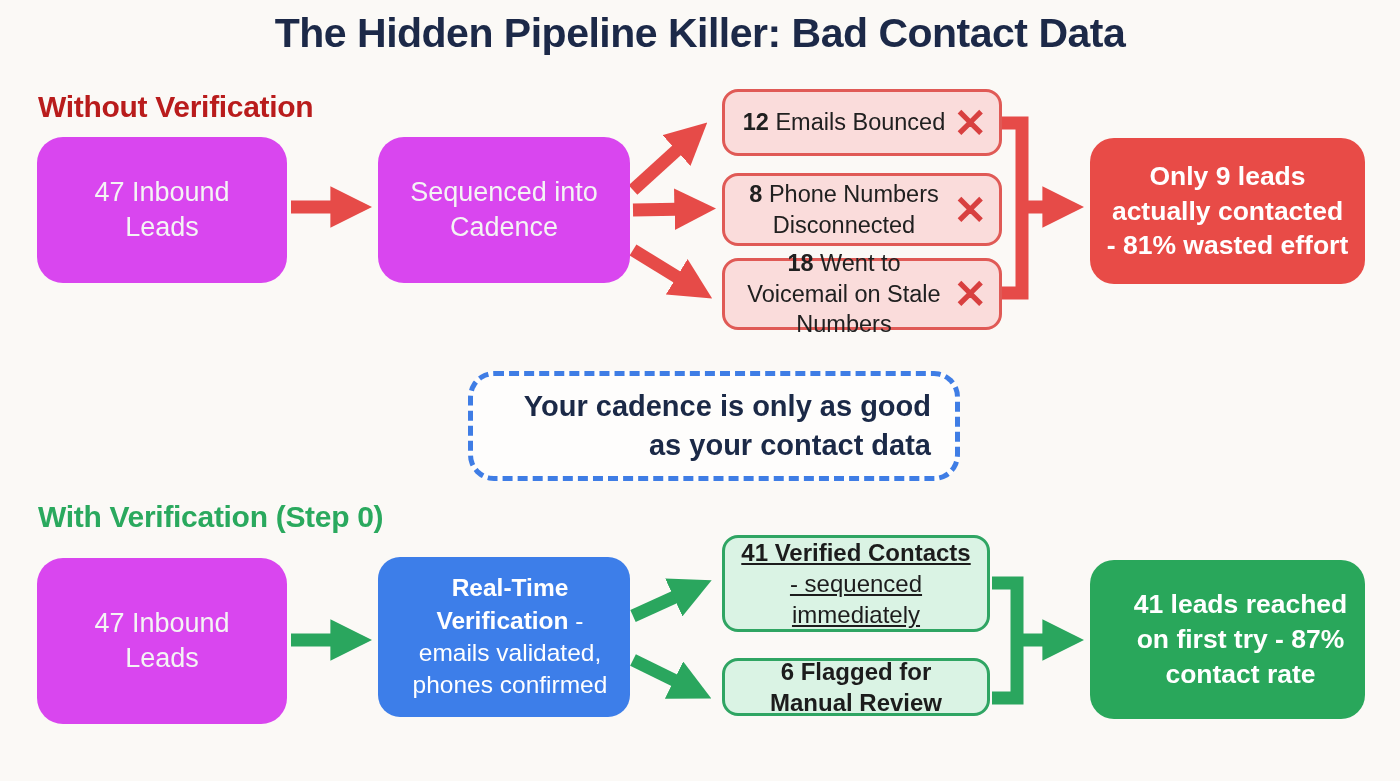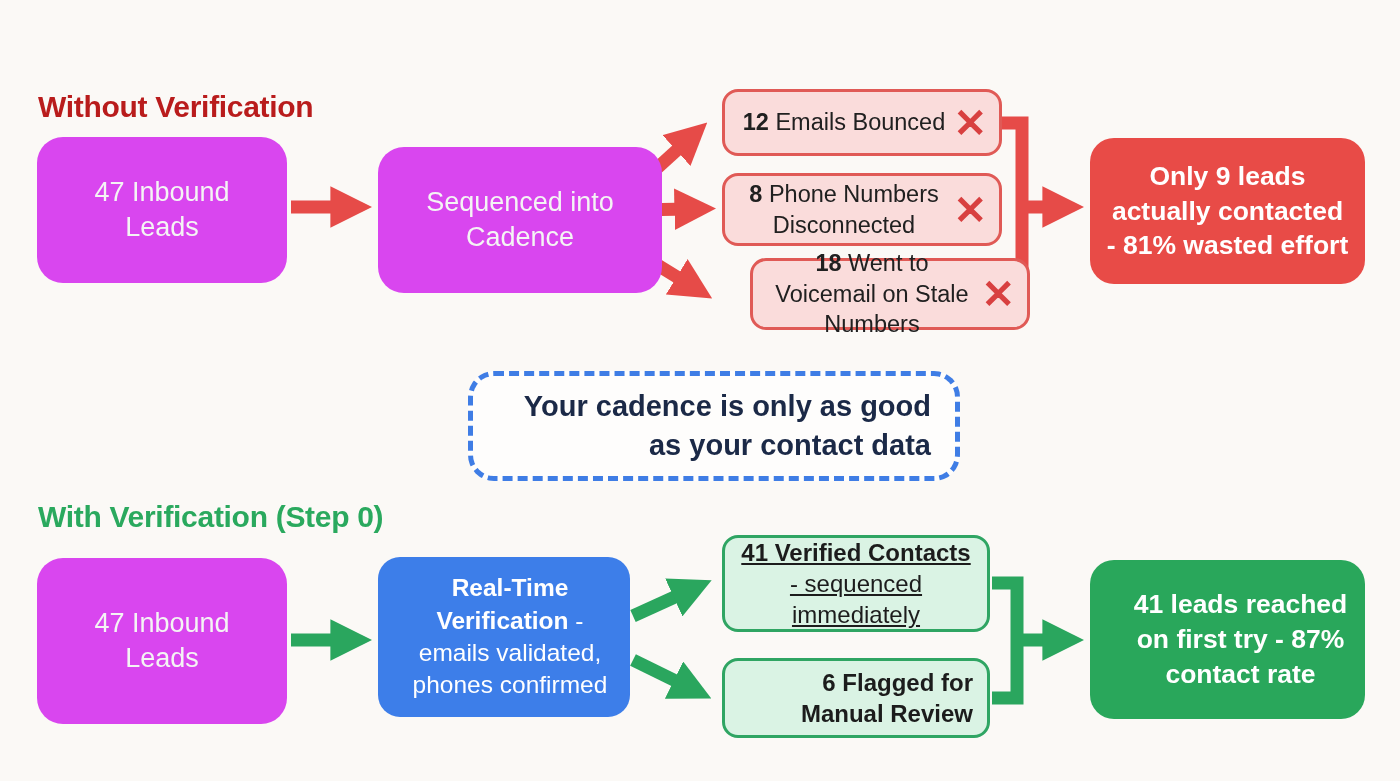--- a/index.html
+++ b/index.html
@@ -57,29 +57,29 @@
   .callout {
     position:absolute; left:468px; top:371px; width:492px; height:110px;
     border:5px dashed #3f7de5; border-radius:26px; background:#fefdfc;
     display:flex; align-items:center; justify-content:center; text-align:right;
     color:#1b2947; font-size:29px; font-weight:800; line-height:1.35;
     padding:0 24px;
   }
 
   
   #nav1 { left:37px;  top:137px; width:250px; height:146px; }
-  #nav2 { left:378px; top:147px; width:284px; height:146px; }
+  #nav2 { left:378px; top:137px; width:252px; height:146px; }
   #pk1  { left:722px; top:89px;  width:280px; height:67px; }
   #pk2  { left:722px; top:173px; width:280px; height:73px; }
-  #pk3  { left:722px; top:258px; width:280px; height:72px;margin-left:28px; }
+  #pk3  { left:722px; top:258px; width:280px; height:72px; }
   #res1 { left:1090px; top:138px; width:275px; height:146px; }
   #nav3 { left:37px;  top:558px; width:250px; height:166px; }
   #blu  { left:378px; top:557px; width:252px; height:160px;padding-left:28px; }
   #gr1  { left:722px; top:535px; width:268px; height:97px;text-decoration:underline; }
-  #gr2  { left:722px; top:658px; width:268px; height:80px;text-align:right; }
+  #gr2  { left:722px; top:658px; width:268px; height:58px; }
   #res2 { left:1090px; top:560px; width:275px; height:159px;padding-left:40px; }
 </style>
 </head>
 <body>
 
 <div class="canvas">
 
   <svg class="arrows" width="1400" height="781" viewBox="0 0 1400 781">
     <defs>
       <marker id="mred" markerUnits="strokeWidth" markerWidth="3.2" markerHeight="3.2" refX="1.2" refY="1.6" orient="auto">
@@ -97,20 +97,21 @@
     <path d="M1002,123 H1022 V293 H1002" fill="none" stroke="#e64b48" stroke-width="13"></path>
     <line x1="1022" y1="207" x2="1058" y2="207" stroke="#e64b48" stroke-width="13" marker-end="url(#mred)"></line>
 
     <line x1="291" y1="640" x2="346" y2="640" stroke="#2aa65e" stroke-width="13" marker-end="url(#mgreen)"></line>
     <line x1="633" y1="616" x2="688" y2="591" stroke="#2aa65e" stroke-width="13" marker-end="url(#mgreen)"></line>
     <line x1="633" y1="660" x2="688" y2="687" stroke="#2aa65e" stroke-width="13" marker-end="url(#mgreen)"></line>
     <path d="M992,583 H1017 V698 H992" fill="none" stroke="#2aa65e" stroke-width="13"></path>
     <line x1="1017" y1="640" x2="1058" y2="640" stroke="#2aa65e" stroke-width="13" marker-end="url(#mgreen)"></line>
   </svg>
 
+  <div class="title">The Hidden Pipeline Killer: Bad Contact Data</div>
 
   <div class="sec-h red">Without Verification</div>
 
   <div class="box navy" id="nav1">
     <span>47 Inbound Leads</span>
   </div>
 
   <div class="box navy" id="nav2">
     <span>Sequenced into Cadence</span>
   </div>

